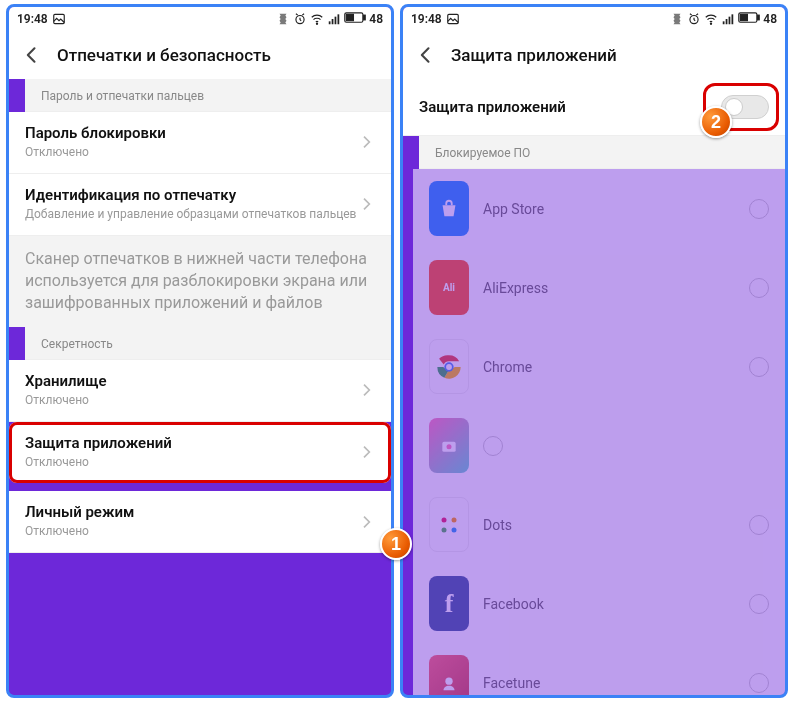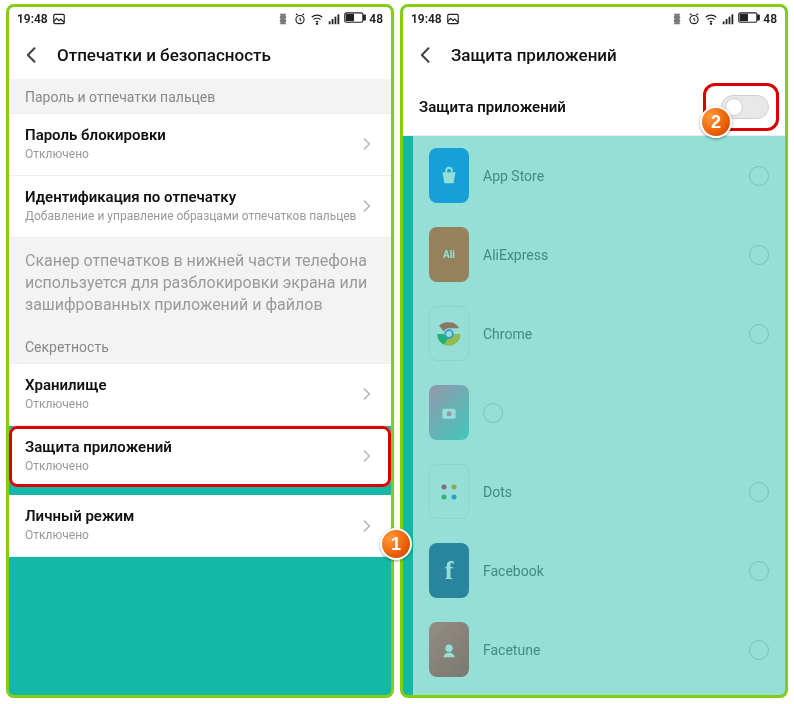--- a/index.html
+++ b/index.html
@@ -7,25 +7,25 @@
     font-family: -apple-system, BlinkMacSystemFont, "Segoe UI", Roboto, Arial, sans-serif;
     background: #fff;
     width: 794px;
     height: 704px;
     overflow: hidden;
     position: relative;
   }
   .frame {
     position: absolute;
     top: 4px;
-    border: 3px solid #84cc16;
+    border: 3px solid #3b82f6;
     border-radius: 8px;
     width: 388px;
     height: 694px;
-    background: #14b8a6;
+    background: #6d28d9;
     overflow: hidden;
   }
   .frame-left { left: 6px; }
   .frame-right { left: 400px; }
   
   .statusbar {
     height: 24px;
     background: #fff;
     display: flex;
     align-items: center;
@@ -49,23 +49,24 @@
   .back-arrow {
     width: 22px; height: 22px;
     display: flex; align-items: center; justify-content: center;
     margin-right: 14px;
   }
   .header-title { font-size: 17px; font-weight: 500; color: #111; }
   
   .section-header {
     background: #f3f3f3;
     color: #888;
-    font-size: 14px;
+    font-size: 12px;
     padding: 10px 16px 8px;
     border-bottom: 1px solid #eee;
+    margin-left: 16px;
   }
   
   .row {
     display: flex;
     align-items: center;
     padding: 12px 16px;
     border-bottom: 1px solid #eee;
     background: #fff;
     position: relative;
   }
@@ -330,20 +331,21 @@
   </div>
 
   <div class="toggle-row">
     <div class="toggle-label">Защита приложений</div>
     <div class="toggle-switch">
       <div class="toggle-knob"></div>
     </div>
   </div>
   <div class="toggle-highlight"></div>
 
+  <div class="section-header">Блокируемое ПО</div>
 
   <div class="app-list">
     <div class="app-row">
       <div class="app-icon" style="background:#1a8cff">
         <svg viewBox="0 0 24 24" width="22" height="22" fill="#fff">
             <path d="M5 8h14l-2 12H7z"></path>
             <path d="M9 8V6a3 3 0 016 0v2" fill="none" stroke="#fff" stroke-width="2"></path>
           </svg>
       </div>
       <div class="app-name">App Store</div>

